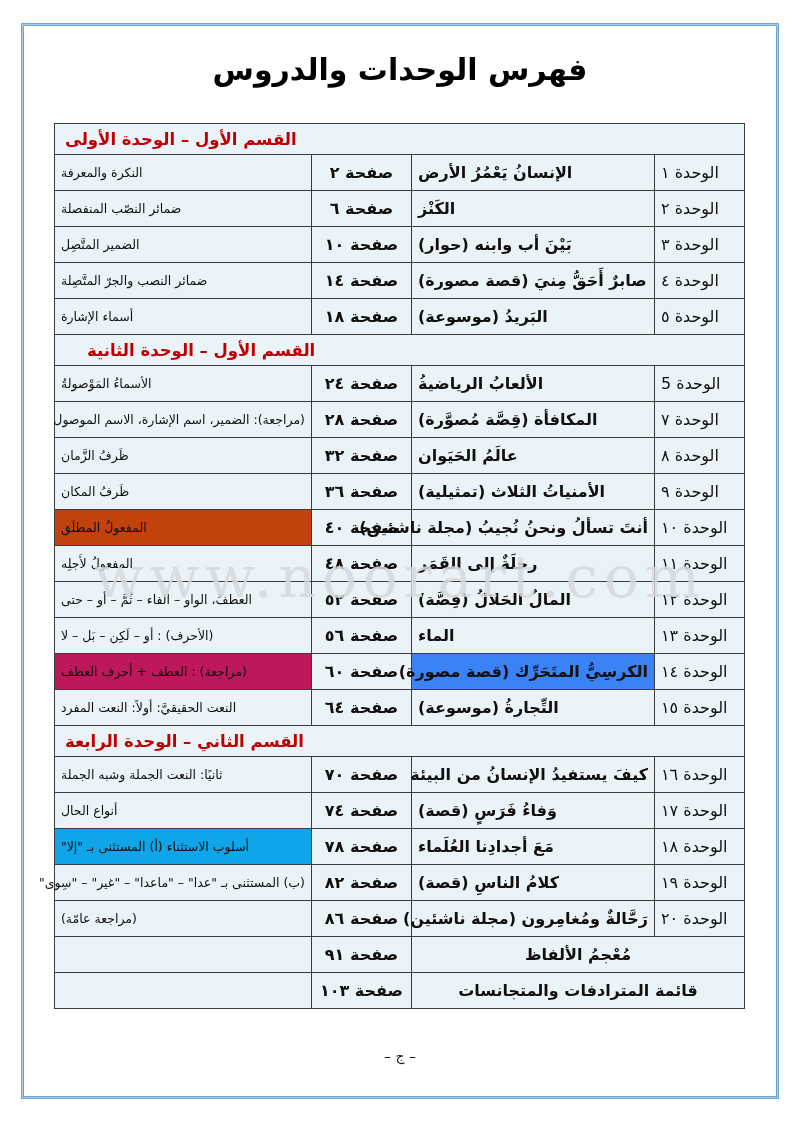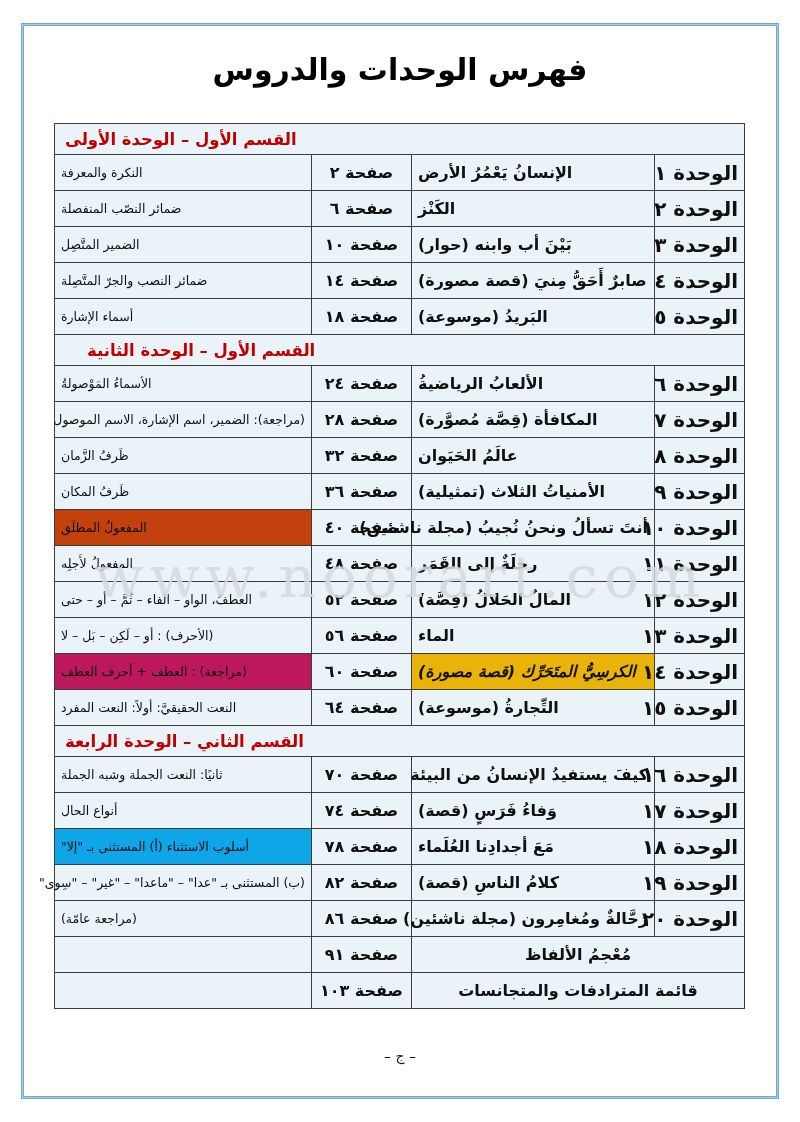--- a/index.html
+++ b/index.html
@@ -99,23 +99,23 @@
     text-align: left;
     padding-left: 10px;
     font-size: 16.5px;
     font-weight: bold;
     color: #c00000;
     letter-spacing: 0px;
   }
   tr.unit-row td { height: 35px; }
 
   td.unit {
-    font-size: 20px;
-    font-weight: bold;
-    text-align: center;
+    font-size: 16px;
+    font-weight: normal;
+    text-align: left;
     padding-right: 4px;
     white-space: nowrap;
   }
   td.title {
     font-size: 16px;
     font-weight: bold;
     text-align: left;
     padding-left: 6px;
     white-space: nowrap;
   }
@@ -199,21 +199,21 @@
         <tr class="unit-row">
           <td class="unit" style="background: rgb(233, 243, 248); border-color: rgb(60, 60, 60);">الوحدة ٥</td>
           <td class="title" style="background: rgb(233, 243, 248); border-color: rgb(60, 60, 60);">البَريدُ (موسوعة)</td>
           <td class="page" style="background: rgb(233, 243, 248); border-color: rgb(60, 60, 60);">صفحة ١٨</td>
           <td class="gram" style="background: rgb(233, 243, 248); border-color: rgb(60, 60, 60);">أسماء الإشارة</td>
         </tr>
         <tr class="section-row">
           <td colspan="4" style="color: rgb(192, 0, 0); background: rgb(233, 243, 248); border-color: rgb(60, 60, 60); padding-left: 32px;">القسم الأول – الوحدة الثانية</td>
         </tr>
         <tr class="unit-row">
-          <td class="unit" style="background: rgb(233, 243, 248); border-color: rgb(60, 60, 60);">الوحدة ٦</td>
+          <td class="unit" style="background: rgb(233, 243, 248); border-color: rgb(60, 60, 60);">الوحدة 5</td>
           <td class="title" style="background: rgb(233, 243, 248); border-color: rgb(60, 60, 60);">الألعابُ الرياضيةُ</td>
           <td class="page" style="background: rgb(233, 243, 248); border-color: rgb(60, 60, 60);">صفحة ٢٤</td>
           <td class="gram" style="background: rgb(233, 243, 248); border-color: rgb(60, 60, 60);">الأسماءُ المَوْصولةُ</td>
         </tr>
         <tr class="unit-row">
           <td class="unit" style="background: rgb(233, 243, 248); border-color: rgb(60, 60, 60);">الوحدة ٧</td>
           <td class="title" style="background: rgb(233, 243, 248); border-color: rgb(60, 60, 60);">المكافأة (قِصَّة مُصوَّرة)</td>
           <td class="page" style="background: rgb(233, 243, 248); border-color: rgb(60, 60, 60);">صفحة ٢٨</td>
           <td class="gram" style="background: rgb(233, 243, 248); border-color: rgb(60, 60, 60);">(مراجعة): الضمير، اسم الإشارة، الاسم الموصول</td>
         </tr>
@@ -248,21 +248,21 @@
           <td class="gram" style="background: rgb(233, 243, 248); border-color: rgb(60, 60, 60);">العطفُ، الواو – الفاء – ثُمَّ – أو – حتى</td>
         </tr>
         <tr class="unit-row">
           <td class="unit" style="background: rgb(233, 243, 248); border-color: rgb(60, 60, 60);">الوحدة ١٣</td>
           <td class="title" style="background: rgb(233, 243, 248); border-color: rgb(60, 60, 60);">الماء</td>
           <td class="page" style="background: rgb(233, 243, 248); border-color: rgb(60, 60, 60);">صفحة ٥٦</td>
           <td class="gram" style="background: rgb(233, 243, 248); border-color: rgb(60, 60, 60);">(الأحرف) : أو – لَكِن – بَل – لا</td>
         </tr>
         <tr class="unit-row">
           <td class="unit" style="background: rgb(233, 243, 248); border-color: rgb(60, 60, 60);">الوحدة ١٤</td>
-          <td class="title" style="background: #eab308; border-color: rgb(60, 60, 60); font-style: italic;">الكرسِيُّ المتَحَرِّك (قصة مصورة)</td>
+          <td class="title" style="background: #3b82f6; border-color: rgb(60, 60, 60);">الكرسِيُّ المتَحَرِّك (قصة مصورة)</td>
           <td class="page" style="background: rgb(233, 243, 248); border-color: rgb(60, 60, 60);">صفحة ٦٠</td>
           <td class="gram" style="background: #be185d; border-color: rgb(60, 60, 60);">(مراجعة) : العطف + أحرف العطف</td>
         </tr>
         <tr class="unit-row">
           <td class="unit" style="background: rgb(233, 243, 248); border-color: rgb(60, 60, 60);">الوحدة ١٥</td>
           <td class="title" style="background: rgb(233, 243, 248); border-color: rgb(60, 60, 60);">التِّجارةُ (موسوعة)</td>
           <td class="page" style="background: rgb(233, 243, 248); border-color: rgb(60, 60, 60);">صفحة ٦٤</td>
           <td class="gram" style="background: rgb(233, 243, 248); border-color: rgb(60, 60, 60);">النعت الحقيقيَّ: أولاً: النعت المفرد</td>
         </tr>
         <tr class="section-row">

